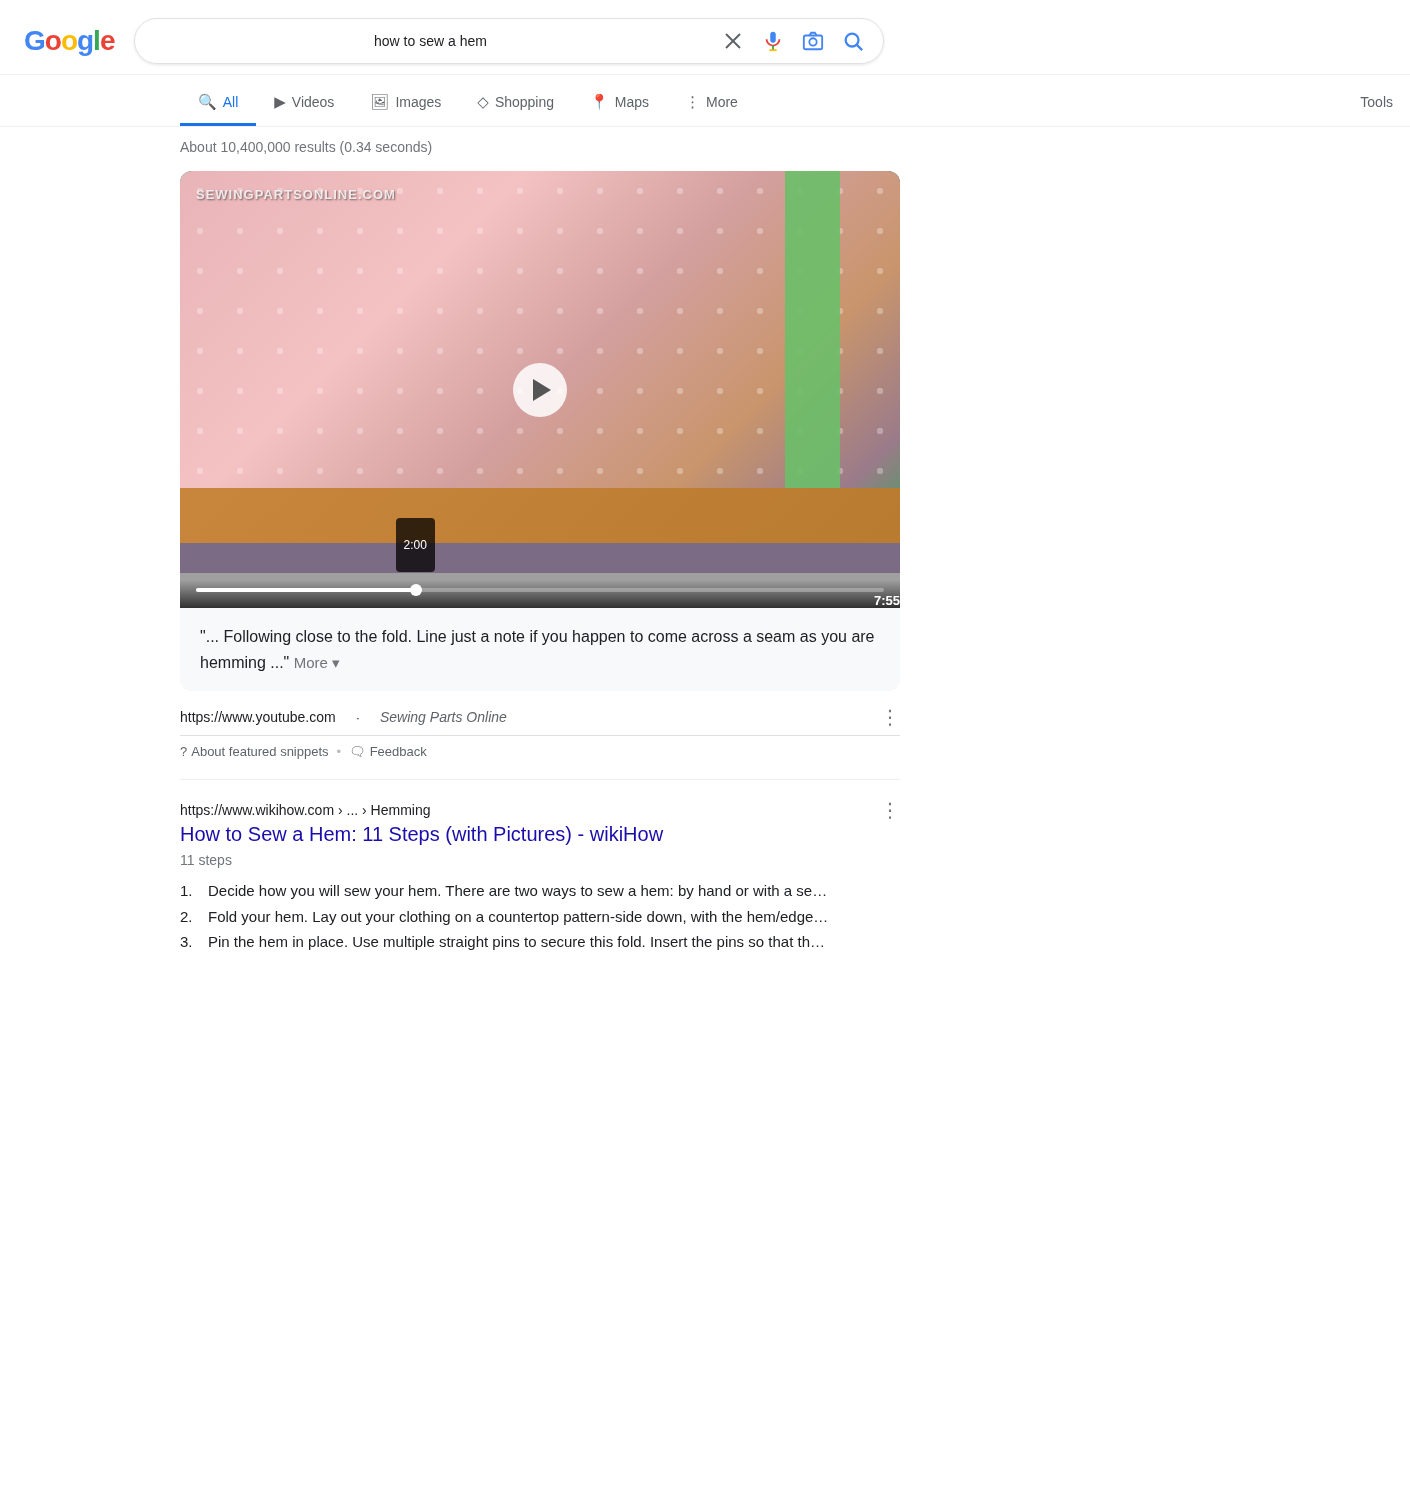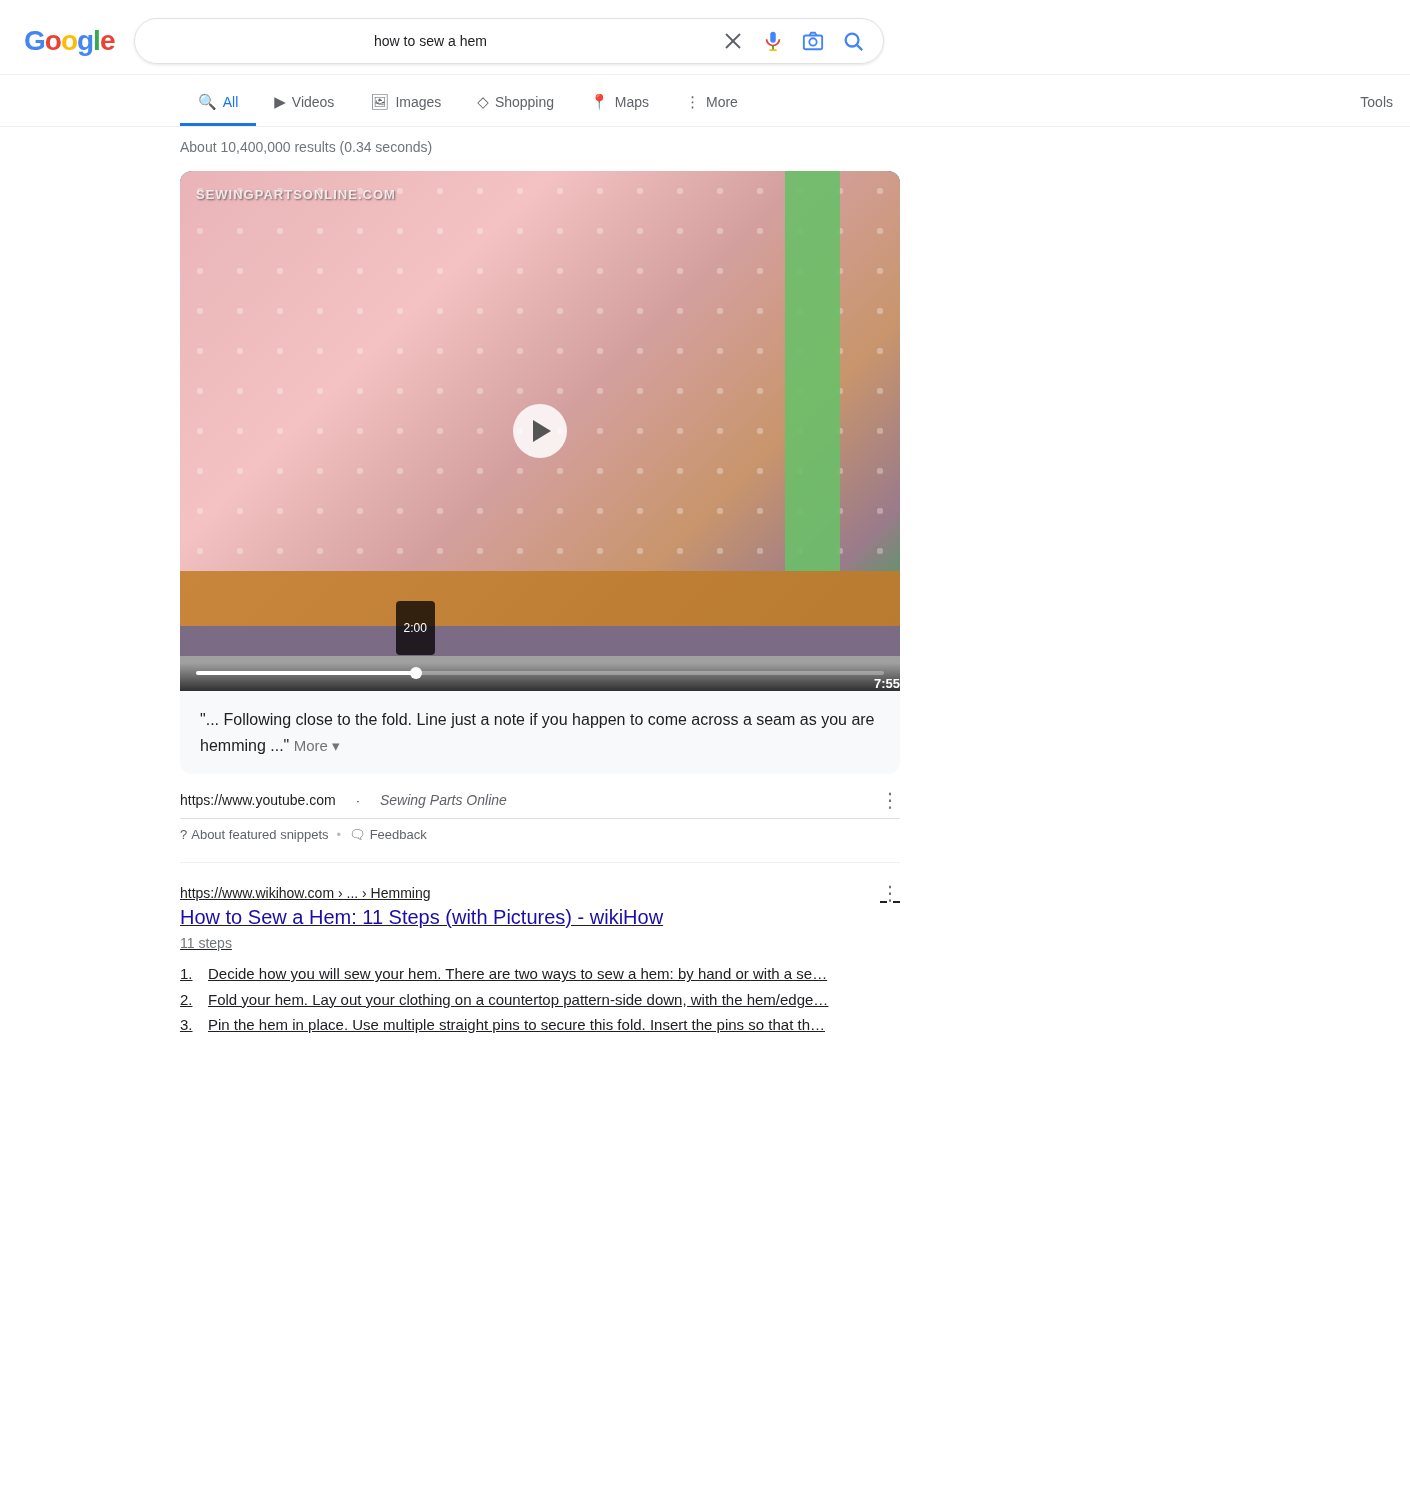--- a/index.html
+++ b/index.html
@@ -119,21 +119,21 @@
       background: #f8f9fa;
       border-radius: 12px;
       overflow: hidden;
       margin-bottom: 16px;
       max-width: 790px;
     }
 
     .video-container {
       position: relative;
       width: 100%;
-      height: 520px;
+      height: 437px;
       background: #0f766e;
       overflow: hidden;
     }
 
     .video-bg {
       width: 100%;
       height: 100%;
       background: linear-gradient(135deg, #e8b4b8 0%, #f4c2c2 30%, #d4a0a0 50%, #c8956c 70%, #9b7b8a 85%, #6b8f71 90%, #3d7a5a 100%);
       position: relative;
     }
@@ -310,21 +310,20 @@
     .result-divider {
       border: none;
       border-top: 1px solid #efefef;
       max-width: 790px;
       margin: 20px 0;
     }
 
     
     .second-result {
       max-width: 790px;
-      text-decoration: underline;
     }
     .result-steps {
       font-size: 14px;
       color: #70757a;
       margin: 4px 0 10px;
     }
     .result-steps-list {
       font-size: 15px;
       color: #202124;
       line-height: 1.7;

